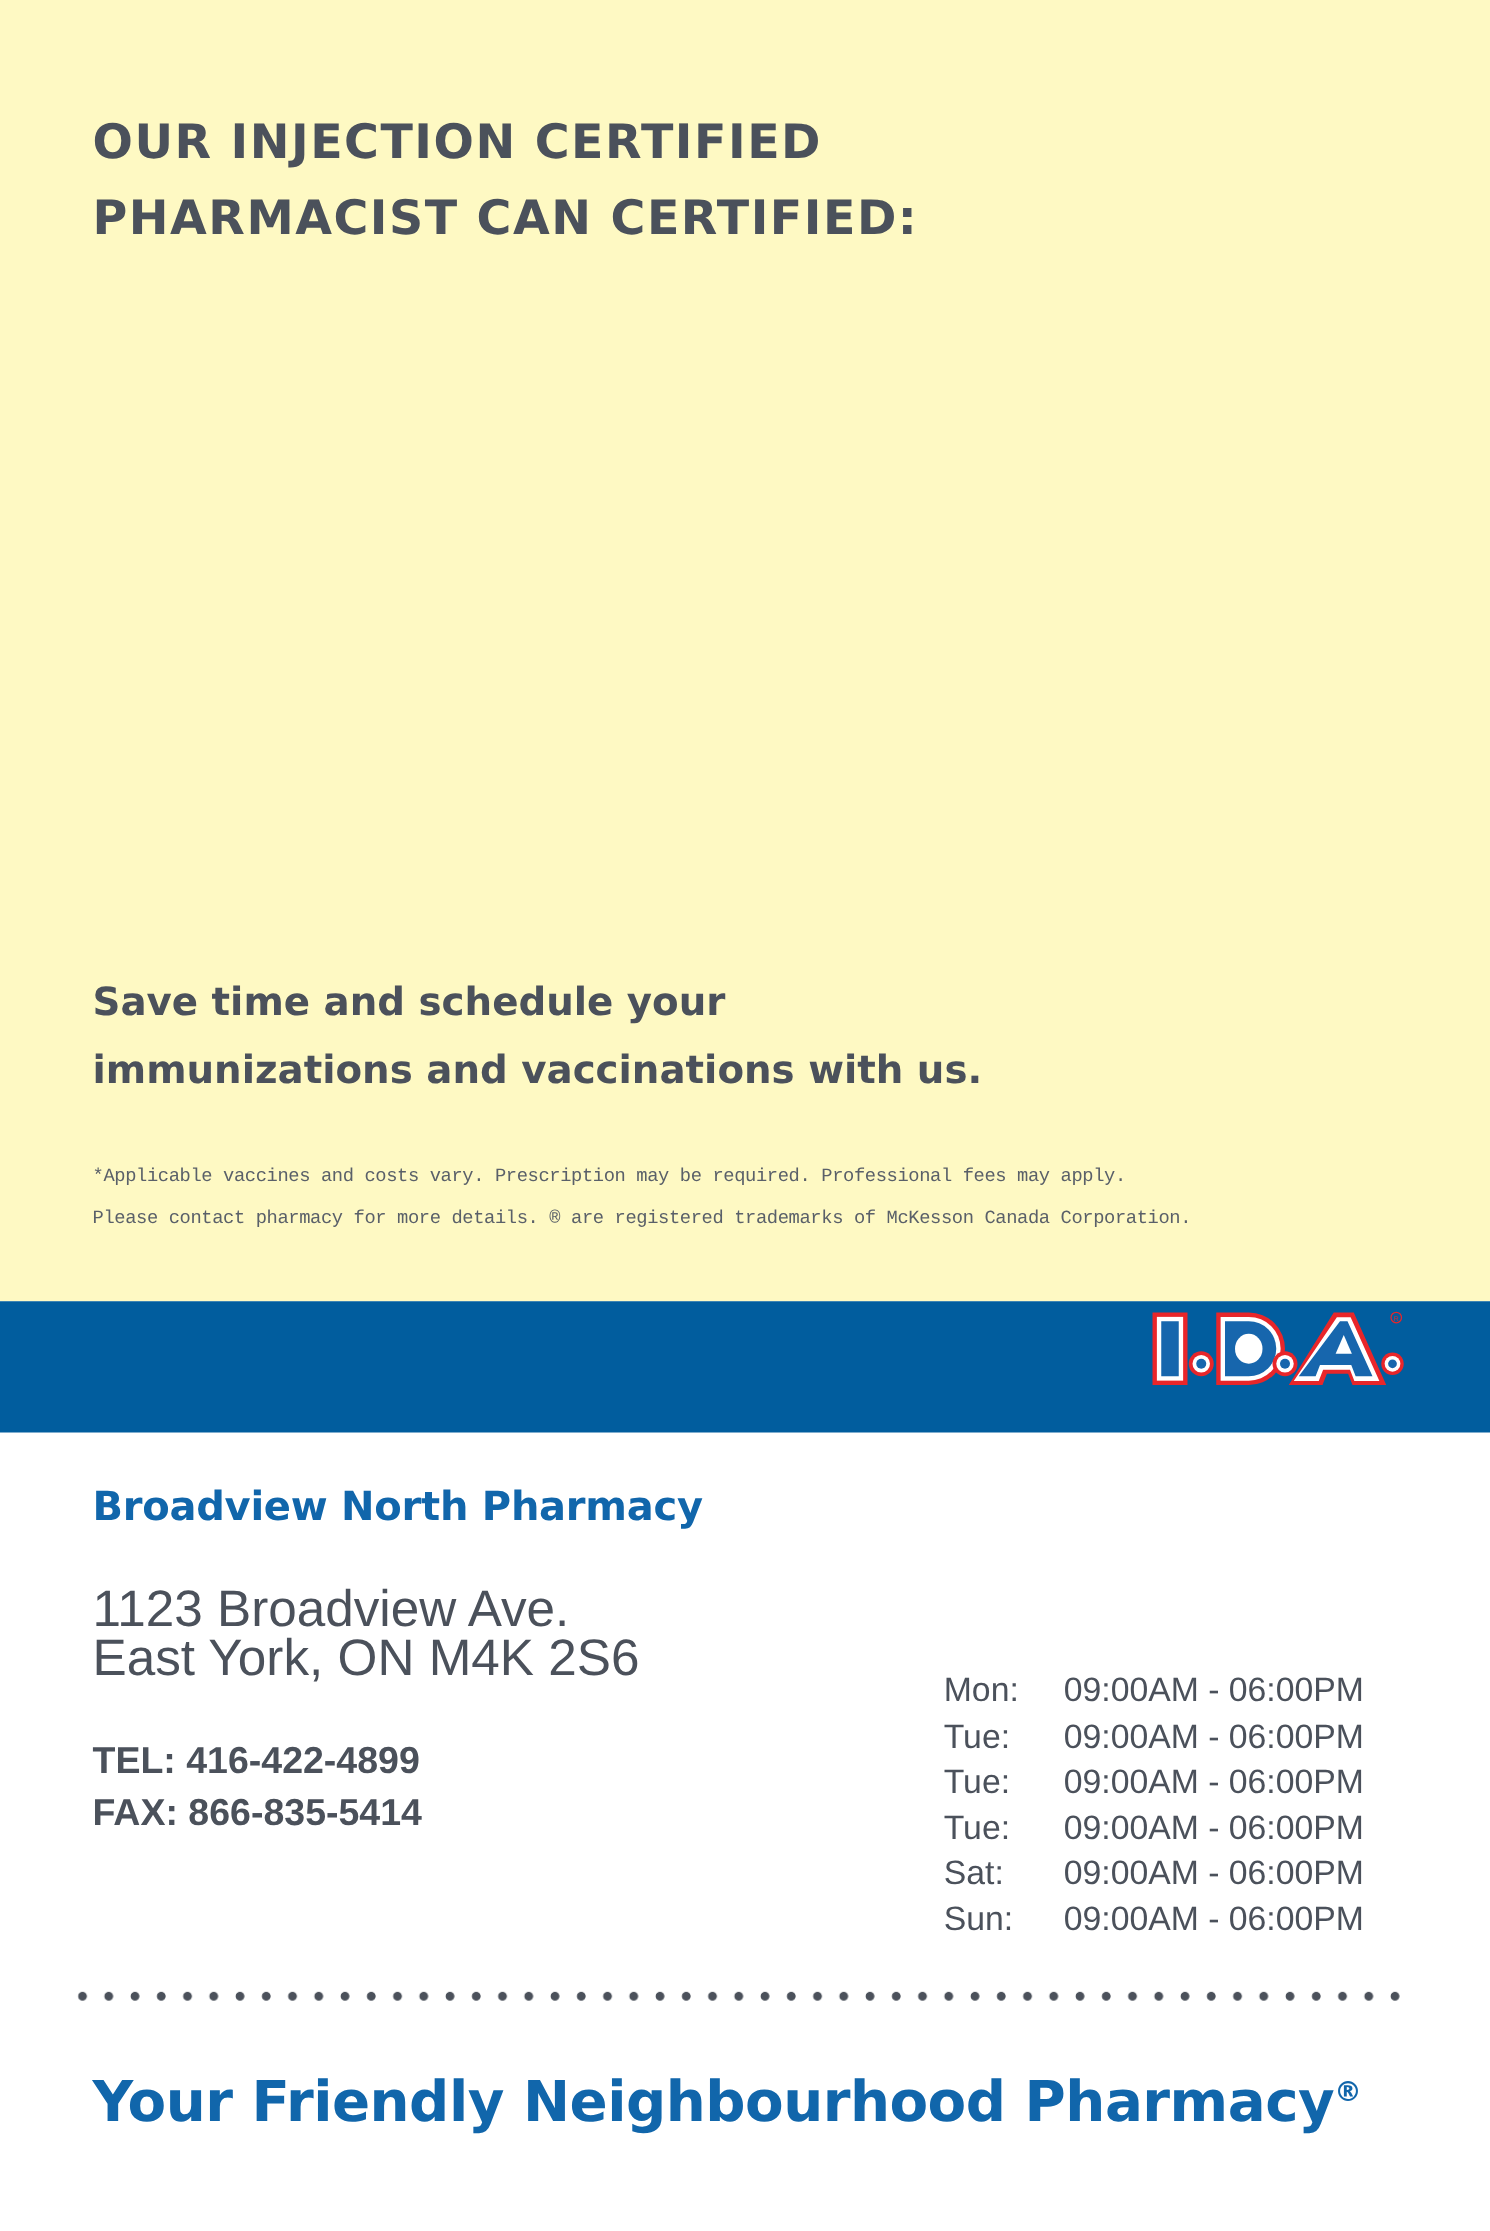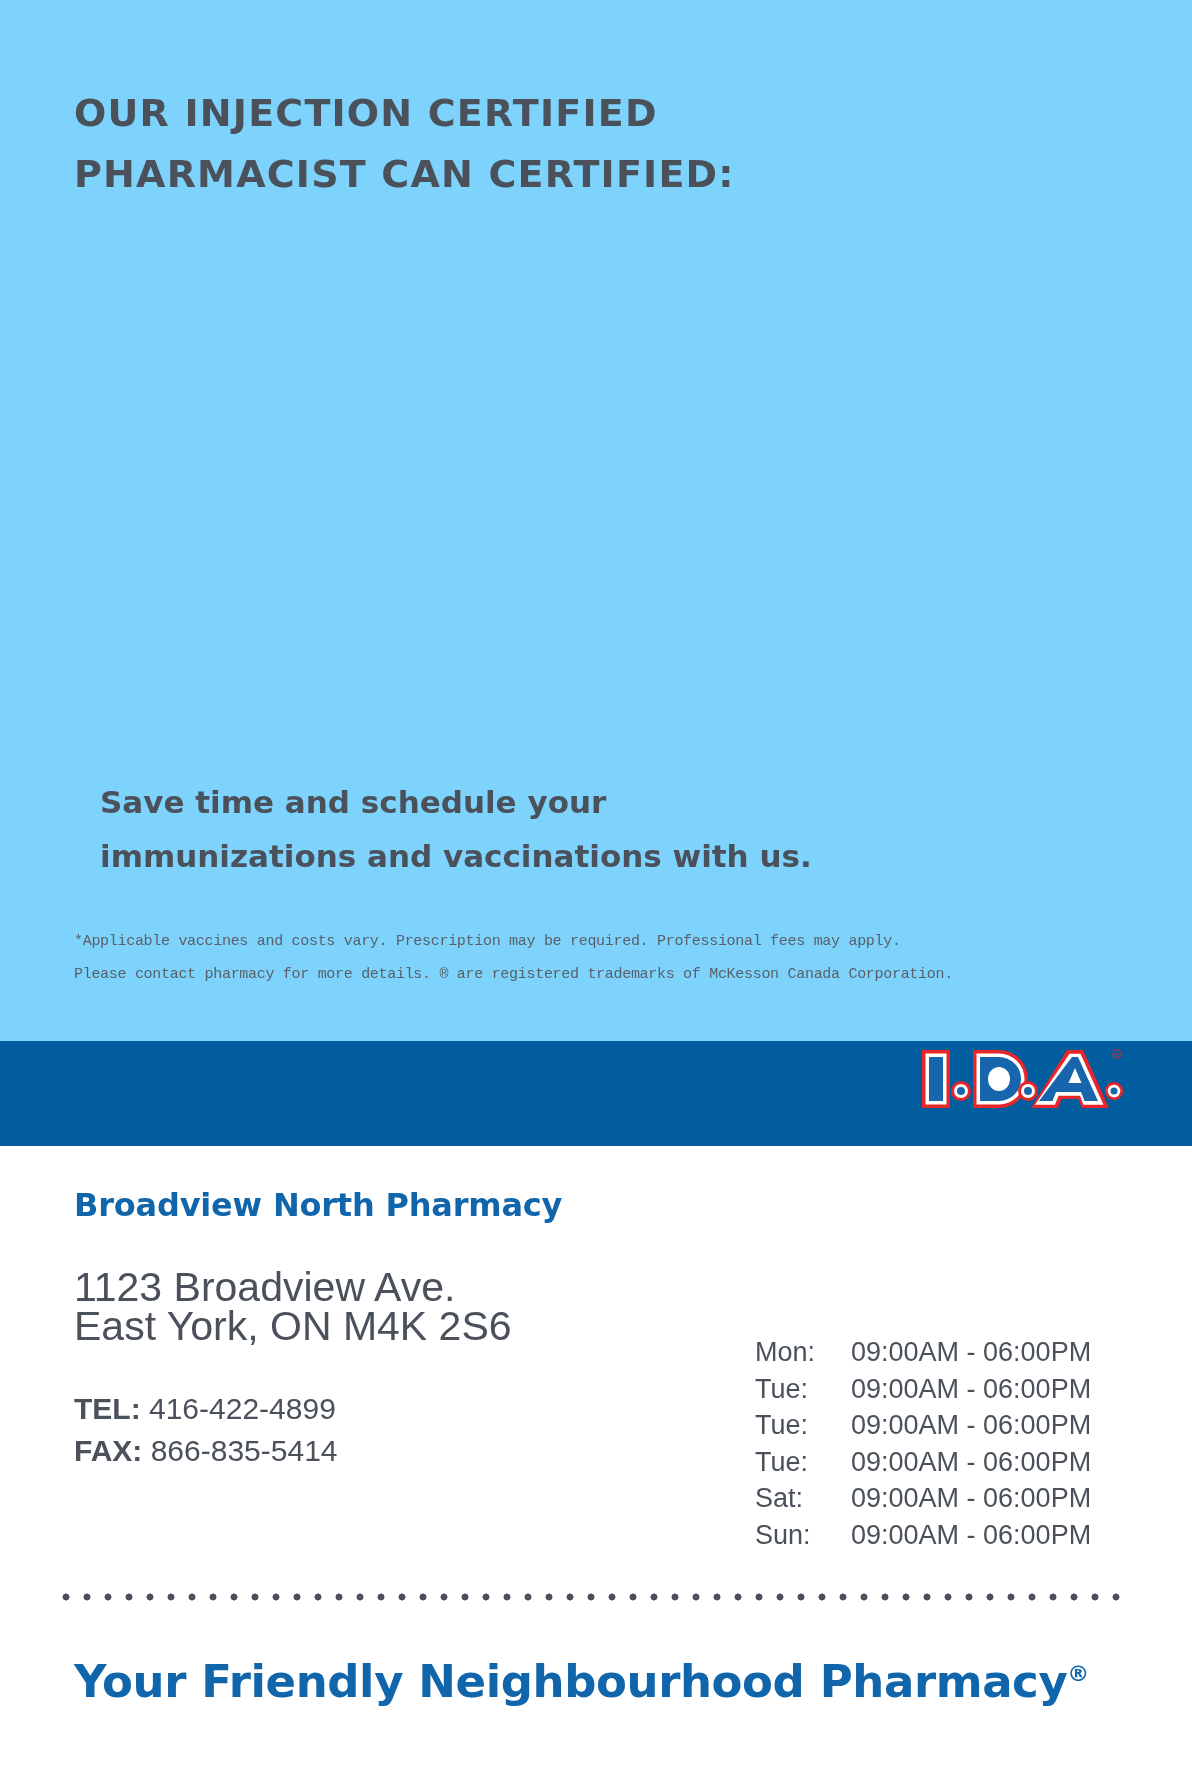--- a/index.html
+++ b/index.html
@@ -15,21 +15,21 @@
     overflow: hidden;
   }
 
   
   .grey-panel {
     position: absolute;
     left: 0;
     top: 0;
     width: 1192px;
     height: 1041px;
-    background: #7dd3fc;
+    background: #fef9c3;
   }
 
   .headline {
     position: absolute;
     left: 74px;
     top: 83px;
     width: 900px;
     color: #4b515b;
     font-family: "DejaVu Sans", sans-serif;
     font-weight: 700;
@@ -43,21 +43,21 @@
     position: absolute;
     left: 74px;
     top: 775px;
     width: 840px;
     color: #4b515b;
     font-family: "DejaVu Sans", sans-serif;
     font-weight: 700;
     font-size: 31px;
     line-height: 54px;
   }
-  .subhead .sh-line { display: block; margin-left: 26px; }
+  .subhead .sh-line { display: block; }
 
   .finePrint {
     position: absolute;
     left: 74px;
     top: 925px;
     width: 1060px;
     color: #5a6069;
     font-family: Liberation Mono, monospace;
     font-weight: 400;
     font-size: 15px;
@@ -115,21 +115,21 @@
     top: 1388px;
     color: #4b515b;
     font-family: "Liberation Sans", sans-serif;
     font-size: 30px;
     line-height: 42px;
   }
   .contact .contact-row { display: block; white-space: pre; }
   .contact .contact-label {
     font-weight: 700;
   }
-  .contact .contact-value { font-weight: 400; }
+  .contact .contact-value { font-weight: 700; }
 
   
   .hours {
     position: absolute;
     left: 755px;
     top: 1290px;
     color: #4b515b;
     font-family: "Liberation Sans", sans-serif;
     font-size: 27px;
     border-collapse: collapse;

